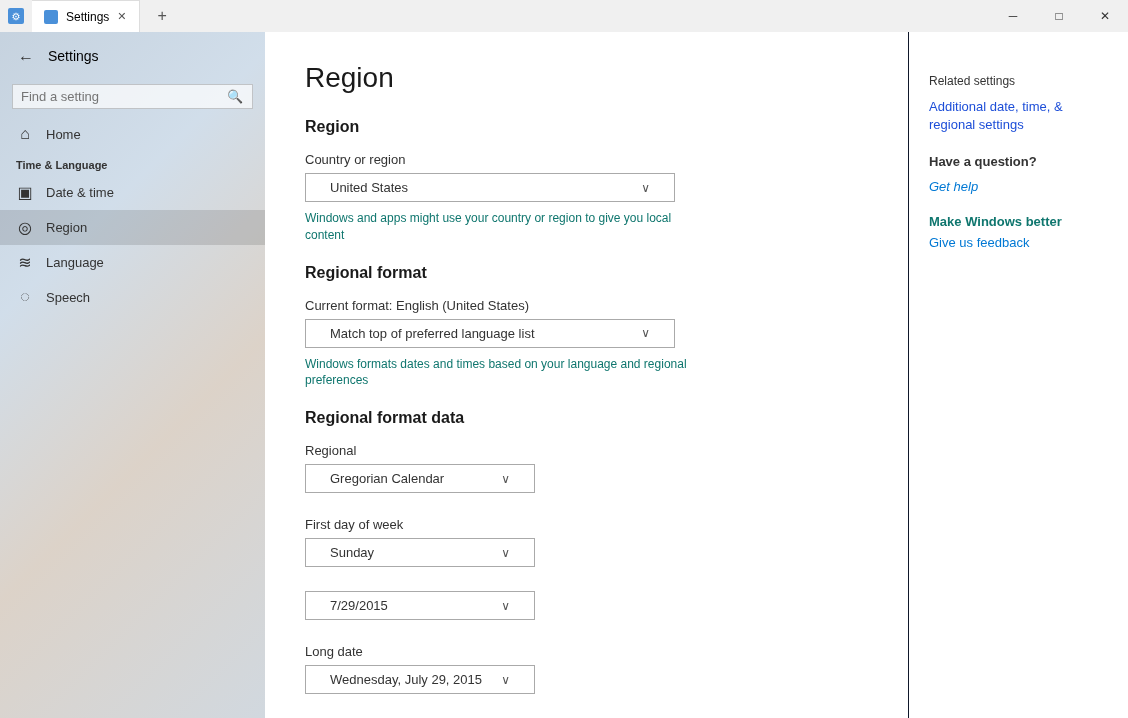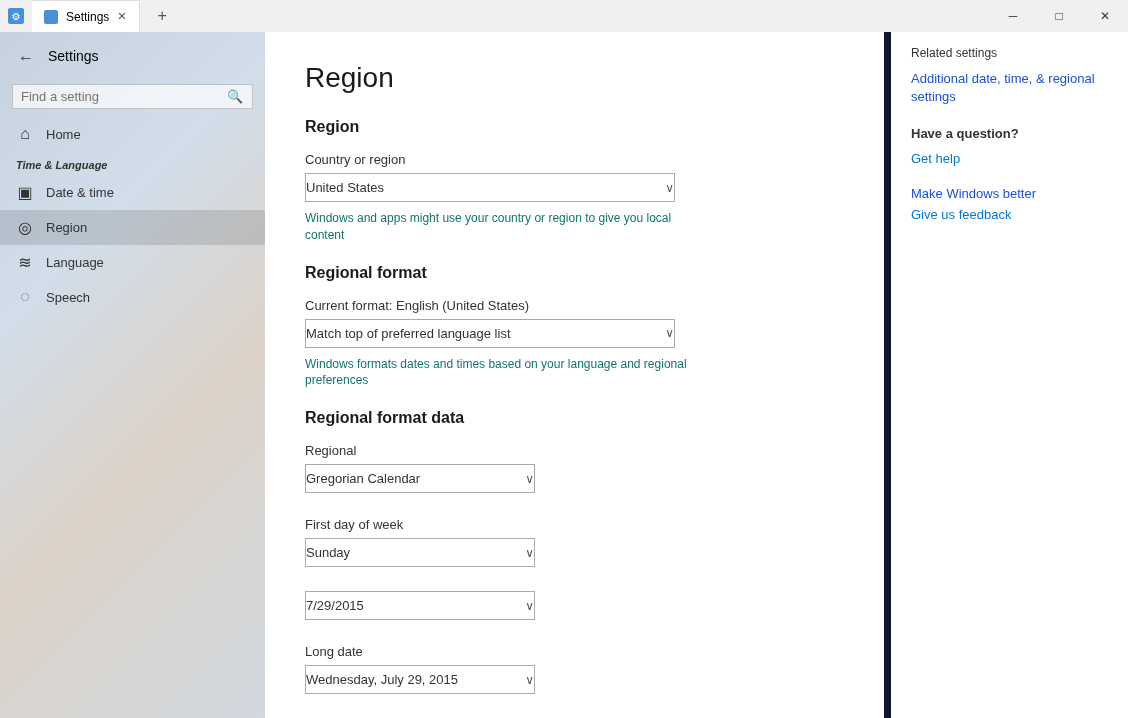--- a/index.html
+++ b/index.html
@@ -92,21 +92,21 @@
     }
     .search-box input {
       border: none; background: transparent; outline: none;
       font-size: 13px; flex: 1; color: #333;
     }
     .search-icon { font-size: 13px; color: #555; }
 
     .section-label {
       padding: 8px 16px 4px;
       font-size: 11px; font-weight: 600;
-      color: #333; text-transform: none; font-style: italic;
+      color: #333; text-transform: none;
     }
 
     .nav-item {
       display: flex; align-items: center; gap: 12px;
       padding: 8px 16px;
       cursor: pointer; color: #333; font-size: 13px;
     }
     .nav-item.active { background: rgba(0,0,0,0.12); }
     .nav-item-icon { width: 18px; text-align: center; font-size: 16px; }
 
@@ -130,64 +130,64 @@
     }
 
     .field-label {
       font-size: 13px; color: #333;
       margin-bottom: 6px;
     }
 
     .dropdown {
       display: flex; align-items: center; justify-content: space-between;
       border: 1px solid #aaa;
-      padding: 6px 0;
+      padding: 6px 24px;
       cursor: pointer; background: #fff;
       font-size: 13px; color: #333;
       margin-bottom: 8px;
     }
     .dropdown.wide { width: 370px; }
     .dropdown.medium { width: 230px; }
     .dropdown-chevron { font-size: 12px; color: #555; }
 
     .helper-text {
       font-size: 12px; color: #0f766e;
       margin-bottom: 20px;
       max-width: 400px; line-height: 1.4;
     }
 
     .section-divider { margin-bottom: 20px; }
 
     
     .right-panel {
-      width: 244px;
+      width: 220px;
       flex-shrink: 0;
-      padding: 14px 20px;
+      padding: 42px 20px;
       background: #fff;
-      border-left: 7px solid #0f172a;
+      border-left: 1px solid #0f172a;
     }
     .related-title {
       font-size: 12px; color: #333; font-weight: 400;
       margin-bottom: 10px;
     }
     .related-link {
       font-size: 13px; color: #1d4ed8;
       cursor: pointer; margin-bottom: 20px;
       line-height: 1.4;
     }
     .question-title {
       font-size: 13px; color: #333; font-weight: 600;
       margin-bottom: 10px;
     }
     .question-link {
       font-size: 13px; color: #0078d4;
-      cursor: pointer; margin-bottom: 20px;
+      cursor: pointer; margin-bottom: 20px; font-style: italic;
     }
     .make-better-title {
-      font-size: 13px; color: #1d4ed8; font-weight: 400;
+      font-size: 13px; color: #0f766e; font-weight: 700;
       margin-bottom: 6px;
     }
     .feedback-link {
       font-size: 13px; color: #0078d4; cursor: pointer;
     }
   </style>
 </head>
 <body>
 
 <div class="titlebar">

